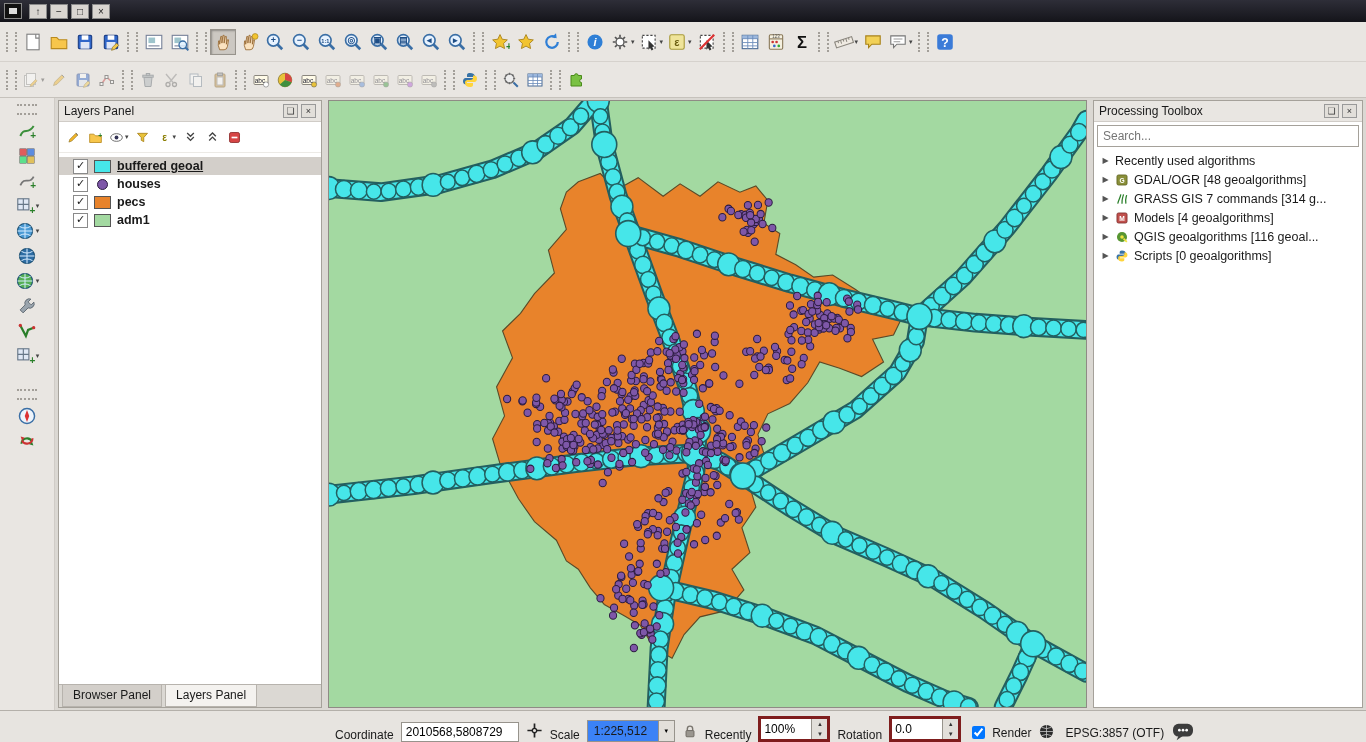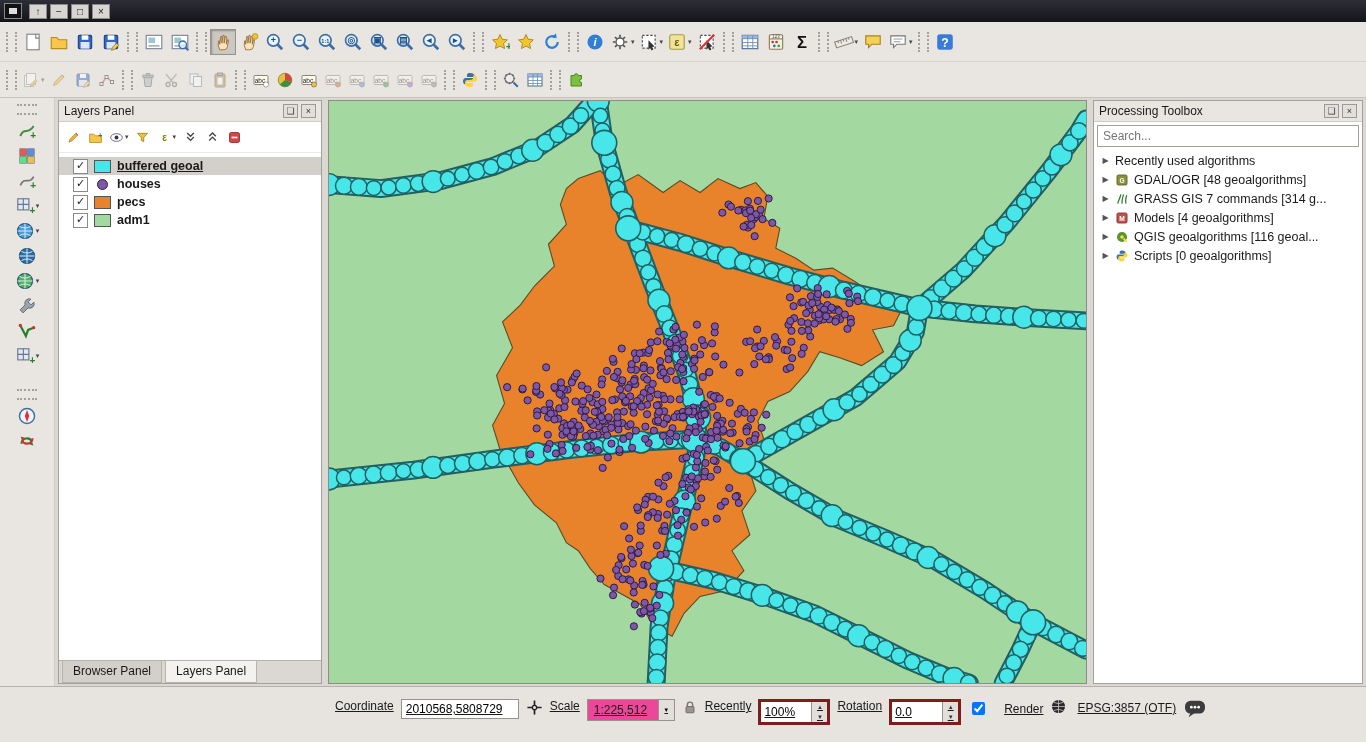--- a/index.html
+++ b/index.html
@@ -62,33 +62,33 @@
 
   .map-area{flex:1;margin:2px 3px;border:1px solid #8f8b85;position:relative;background:#a3d9a1;min-width:0;}
   .map-area svg{display:block;width:100%;height:100%;}
 
   .pt-search{margin:3px 3px 4px;height:20px;border:1px solid #a5a19a;padding:0 5px;font-size:12px;font-family:"Liberation Sans",sans-serif;}
   .pt-tree{flex:1;overflow:hidden;}
   .pt-row{display:flex;align-items:center;gap:5px;height:19px;padding-left:7px;font-size:12.5px;}
   .tri{font-size:8px;color:#555;width:9px;text-align:center;}
 
   
-  .statusbar{flex:0 0 31px;background:#e7e4e0;border-top:1px solid #b4b0aa;display:flex;align-items:flex-start;padding:12px 8px;gap:7px;font-size:12px;text-decoration:underline;}
+  .statusbar{flex:0 0 31px;background:#e7e4e0;border-top:1px solid #b4b0aa;display:flex;align-items:flex-end;padding:0 8px;gap:7px;font-size:12px;}
   .sb-spacer{flex:0 0 320px;}
   .sinput{height:18px;border:1px solid #97938c;padding:0 4px;font-size:12px;font-family:"Liberation Sans",sans-serif;background:#fff;}
   .coord{width:108px;}
-  .combo{display:flex;border:1px solid #97938c;background:#ec4899;height:20px;align-items:center;}
+  .combo{display:flex;border:1px solid #97938c;background:#3b82f6;height:20px;align-items:center;}
   .combo-text{padding:0 6px;min-width:58px;}
   .combo-arrow{width:16px;align-self:stretch;background:#e2dfda;border-left:1px solid #97938c;font-size:7px;line-height:20px;text-align:center;padding:0;border-top:none;border-right:none;border-bottom:none;}
   .spin{display:flex;border:3px solid #7f1d1d;background:#fff;height:20px;align-items:center;}
   .spin input{border:none;width:44px;height:16px;padding:0 3px;font-size:12px;font-family:"Liberation Sans",sans-serif;}
   .spin .arrows{display:flex;flex-direction:column;border-left:1px solid #97938c;align-self:stretch;}
   .spin .arrows button{flex:1;width:15px;font-size:6px;line-height:7px;background:#e2dfda;border:none;padding:0;color:#333;}
   .iconbtn{background:transparent;border:none;padding:0;display:flex;align-items:center;}
-  .render-wrap{display:flex;align-items:center;gap:16px;}
+  .render-wrap{display:flex;align-items:center;gap:4px;}
   .epsg{display:flex;align-items:center;gap:12px;}
   .chat{width:24px;height:20px;background:transparent;border:none;padding:0;}
 </style>
 </head>
 <body>
 
 <div id="app">
 
   <div class="titlebar">
     <div class="tb-appicon">

